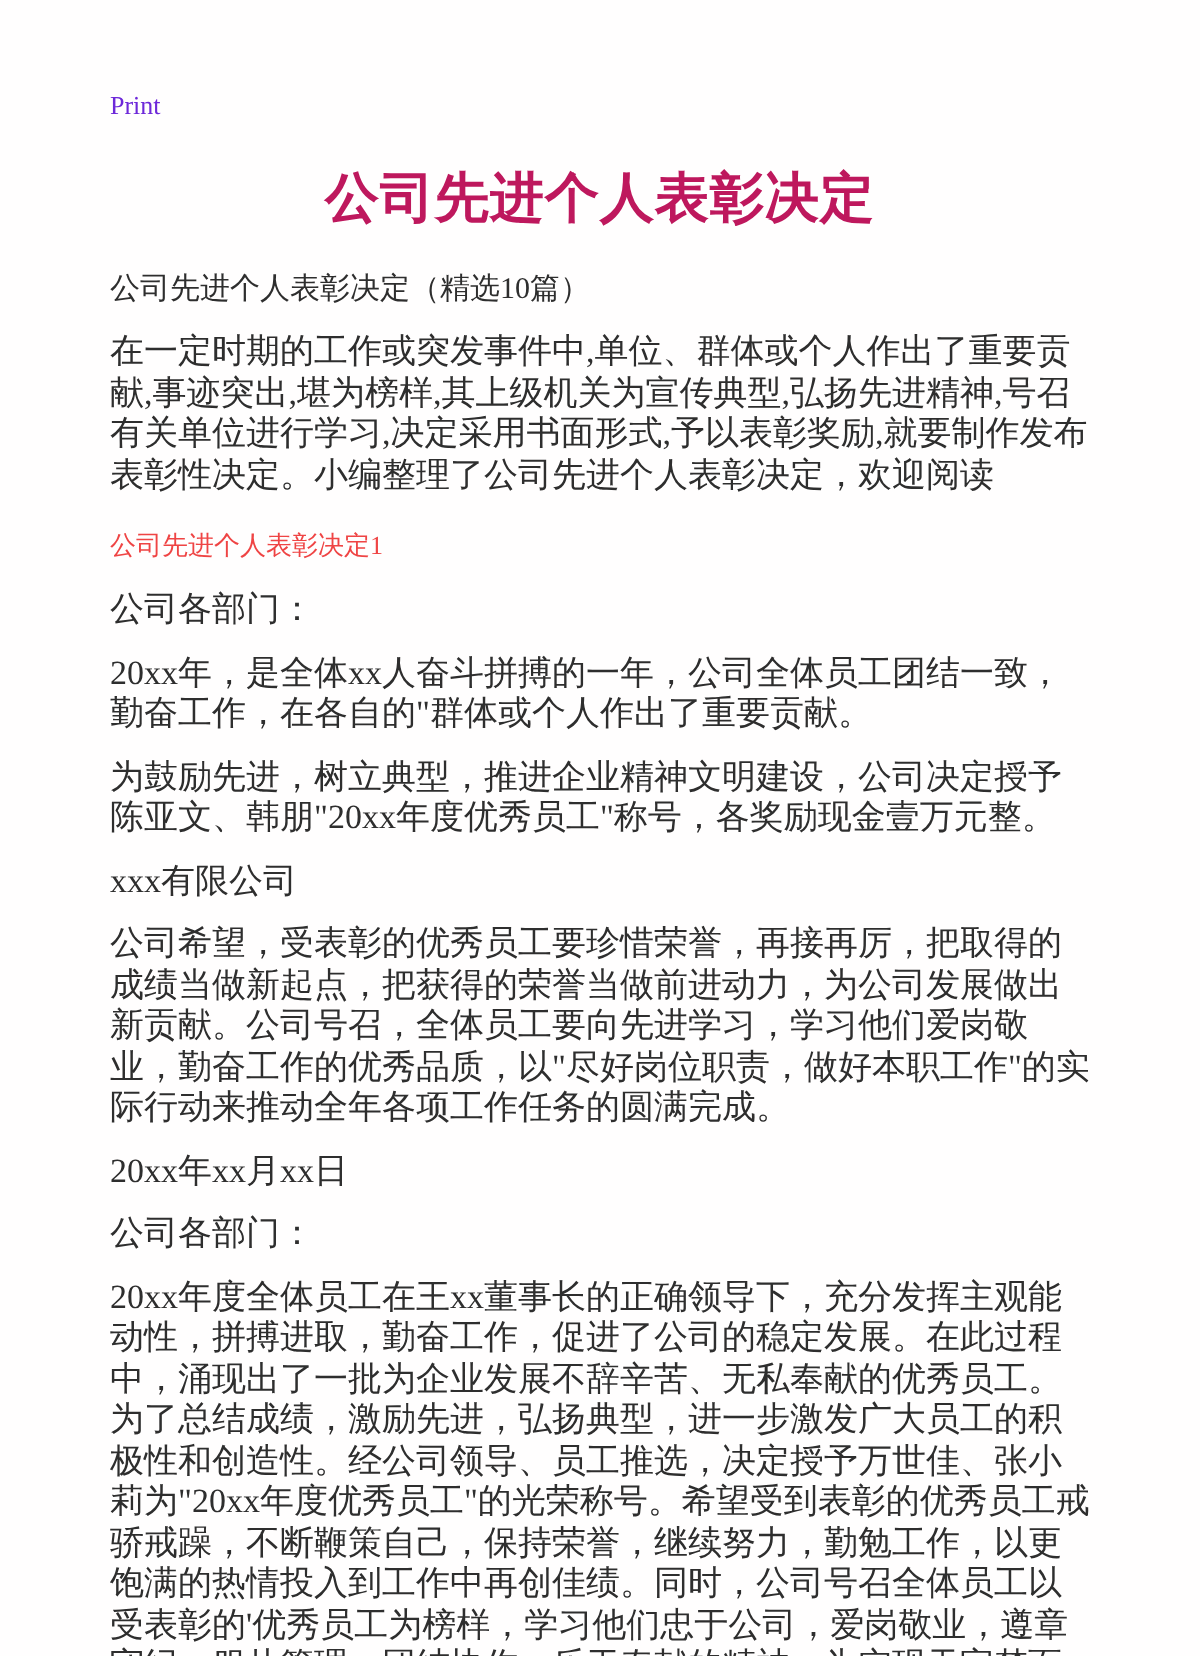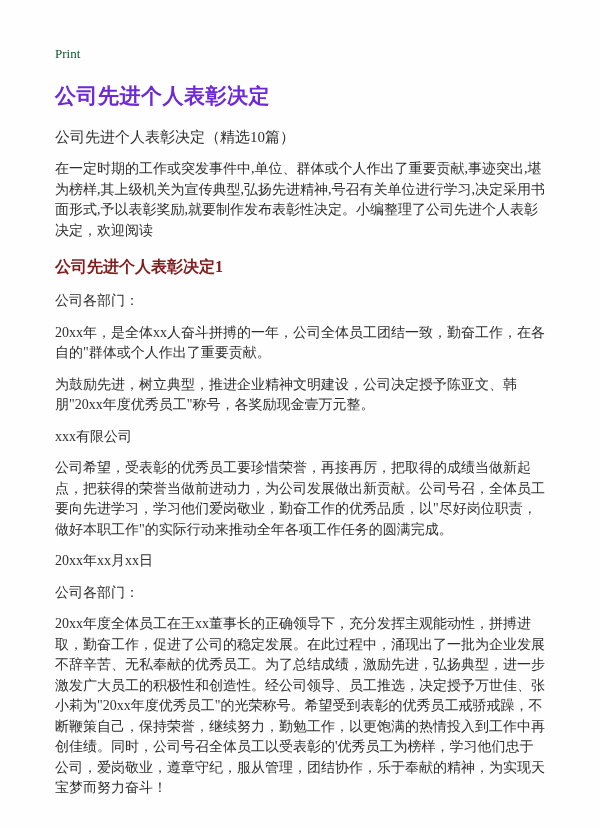--- a/index.html
+++ b/index.html
@@ -16,48 +16,48 @@
   }
   .page {
     box-sizing: border-box;
     width: 600px;
     height: 828px;
     padding: 44px 55px 20px 55px;
     background: #fffefe;
   }
   .print-label {
     font-size: 13px;
-    color: #14532d;
+    color: #6d28d9;
     display: inline-block;
     margin-bottom: 6px;
     cursor: pointer;
   }
   .doc-title {
-    text-align: left;
-    font-size: 21px;
+    text-align: center;
+    font-size: 27px;
     font-weight: bold;
     letter-spacing: 0.5px;
     margin: 14px 0 18px 0;
-    color: #6d28d9;
+    color: #be185d;
   }
   .subtitle {
     font-size: 15px;
     margin: 17px 0 12px 0;
   }
   p.body-par {
-    font-size: 14px;
+    font-size: 17px;
     line-height: 20.5px;
     margin: 0 0 11px 0;
     text-align: left;
   }
   h2.section-heading {
-    font-size: 16px;
-    font-weight: bold;
+    font-size: 13px;
+    font-weight: normal;
     margin: 16px 0 13px 0;
-    color: #7f1d1d;
+    color: #ef4444;
   }
   .single-line {
     margin-bottom: 11px;
   }
 </style>
 </head>
 <body>
 
 <div class="page">
 

